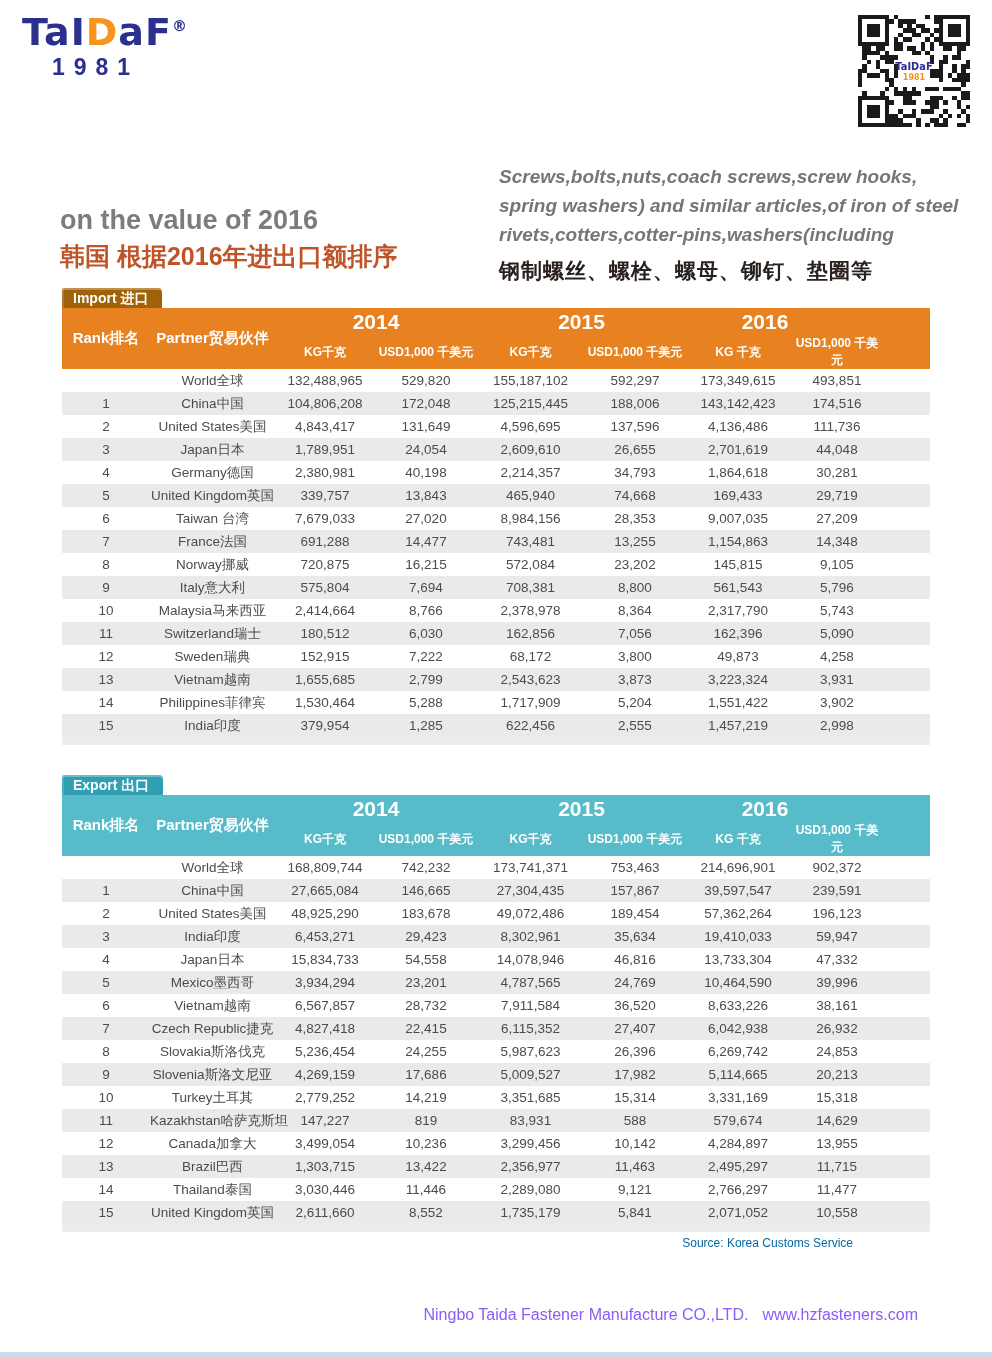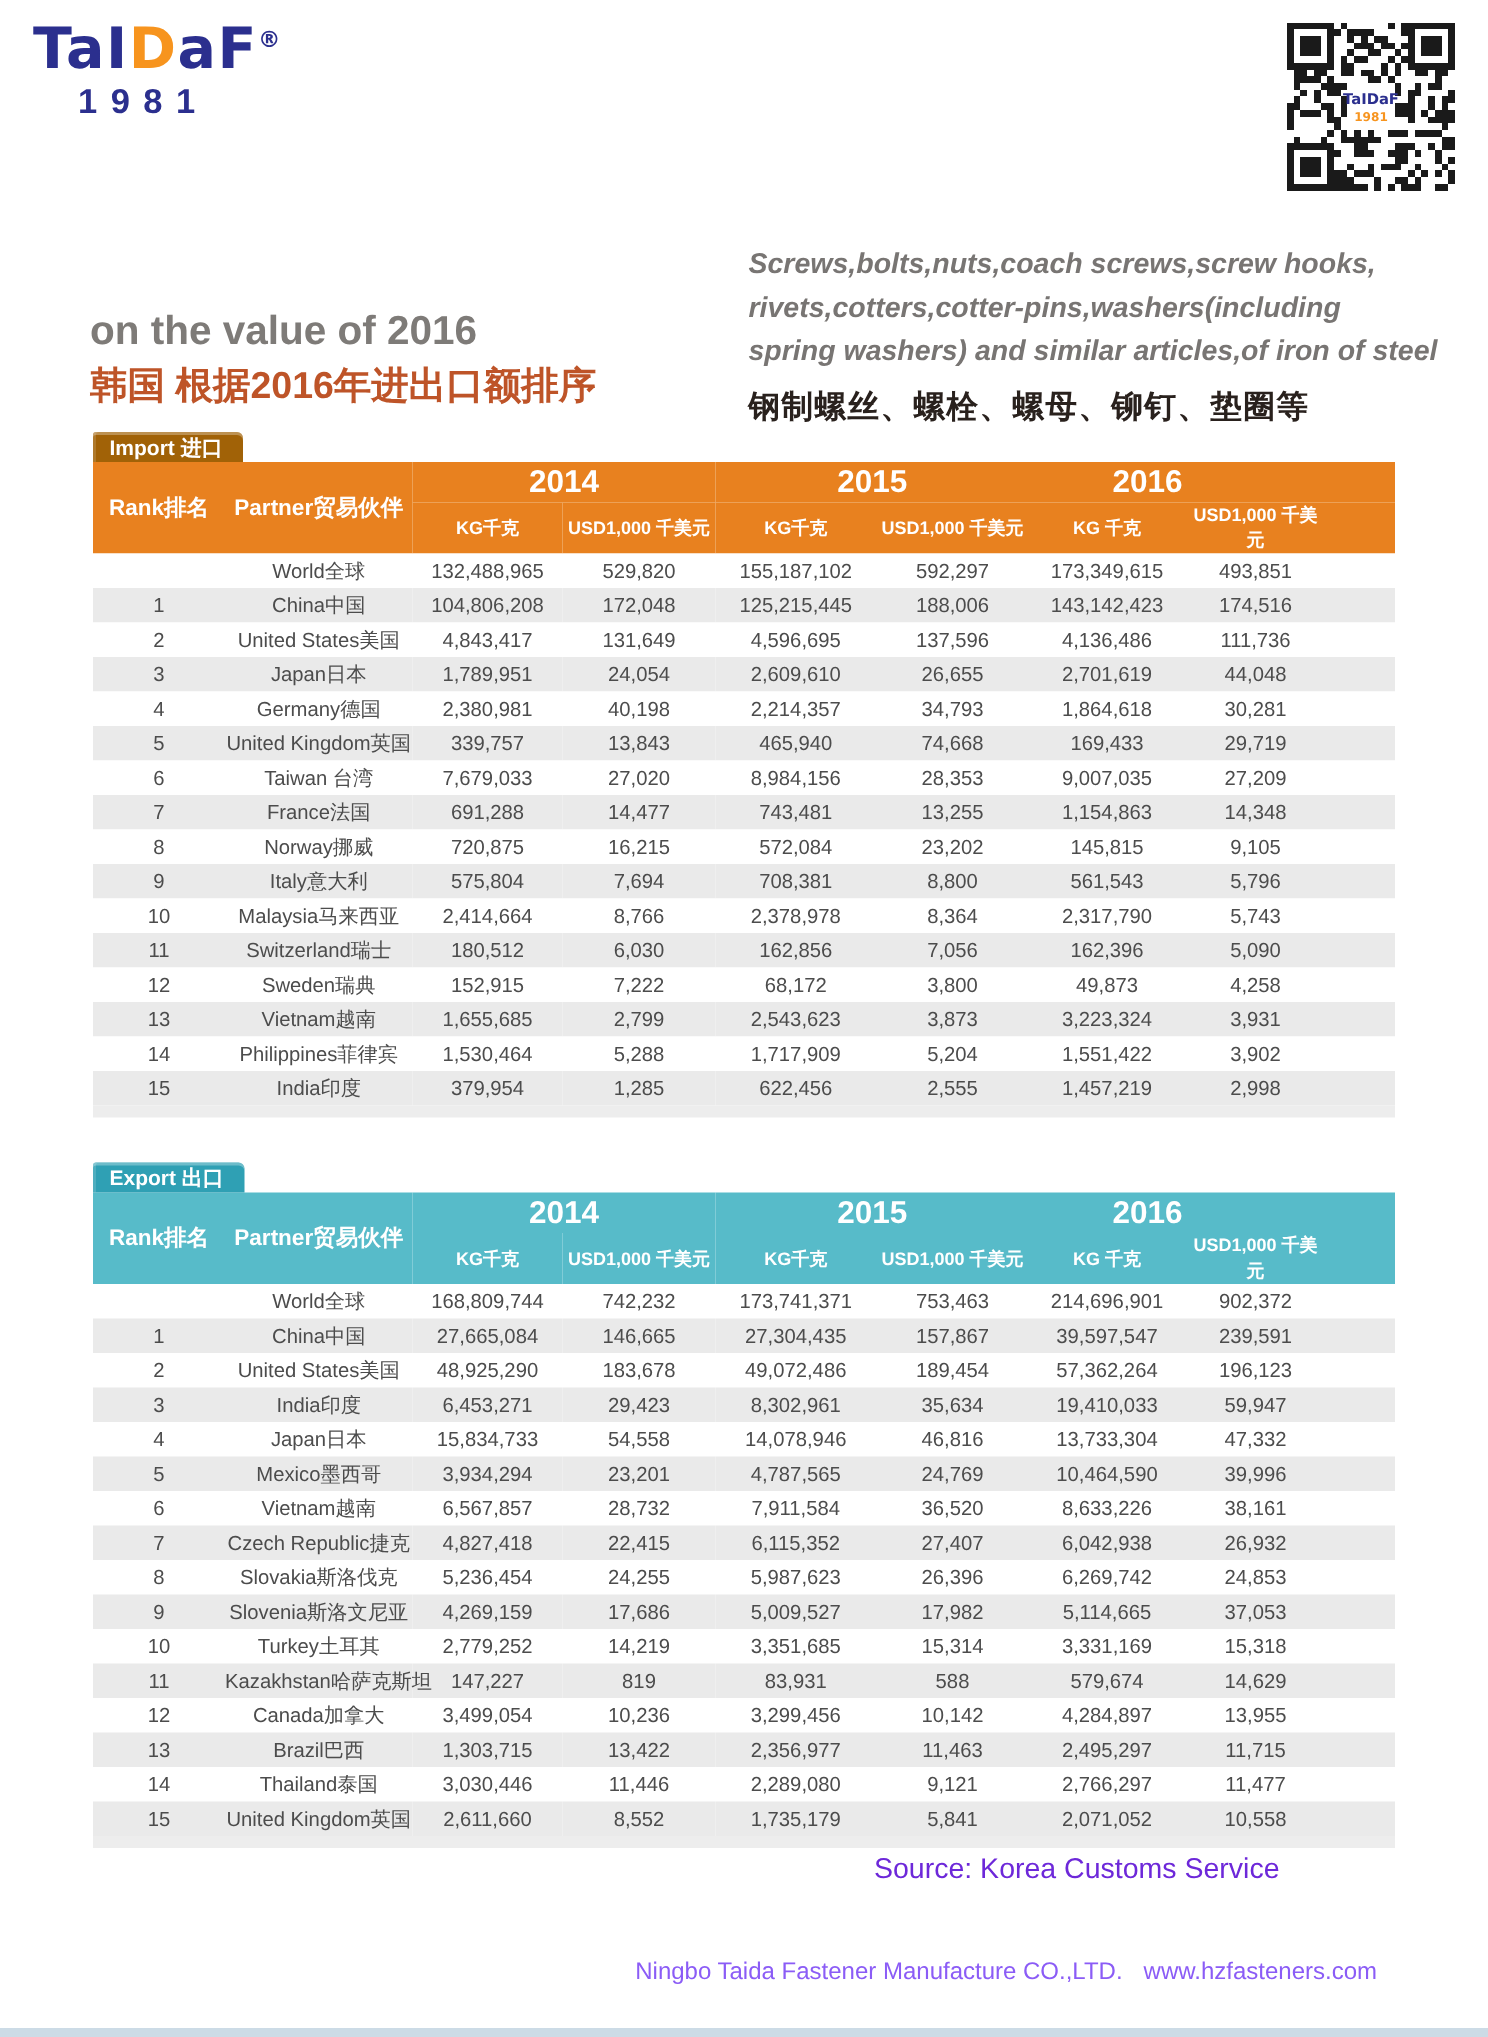--- a/index.html
+++ b/index.html
@@ -48,21 +48,21 @@
   .rank-th{font-size:15px;}
   .partner-th{font-size:15px;}
   .sub-th.usd-last{padding-right:46px;}
   .tbl tbody td{text-align:center;font-size:13.5px;color:#4C4C4C;height:23px;
                 line-height:23px;white-space:nowrap;padding:0;background:#fff;}
   .tbl tbody tr.alt td{background:#EAEAEA;}
   .tbl td.c-last{padding-right:46px;}
   .strip{height:8px;background:#EDEDED;width:868px;}
 
   
-  .source{position:absolute;right:139px;top:1236px;font-size:19px;color:#6d28d9;}
+  .source{position:absolute;right:139px;top:1236px;font-size:12px;color:#0369a1;}
   .footer-line{position:absolute;right:74px;top:1306px;font-size:16px;color:#8b5cf6;}
   .footer-line .url{margin-left:14px;}
   .bottom-bar{position:absolute;left:0;bottom:0;width:992px;height:6px;background:#CCDBE6;}
 </style>
 </head>
 <body>
 
 <div class="page">
 
   <div class="logo">
@@ -276,22 +276,22 @@
         <text x="12.5" y="12.2" font-size="2.2" text-anchor="middle" fill="#2B2F8E" font-family="&quot;DejaVu Sans&quot;,sans-serif" font-weight="700">TaIDaF</text>
         <text x="12.5" y="14.6" font-size="1.8" text-anchor="middle" fill="#F7941E" font-family="&quot;DejaVu Sans&quot;,sans-serif" font-weight="700">1981</text>
       </svg>
   </div>
 
   <div class="title-sub2">on the value of 2016</div>
   <div class="title-zh">韩国 根据2016年进出口额排序</div>
 
   <div class="desc">
     <div class="desc-en">Screws,bolts,nuts,coach screws,screw hooks,</div>
+    <div class="desc-en">spring washers) and similar articles,of iron of steel</div>
     <div class="desc-en">rivets,cotters,cotter-pins,washers(including</div>
-    <div class="desc-en">spring washers) and similar articles,of iron of steel</div>
     <div class="desc-zh">钢制螺丝、螺栓、螺母、铆钉、垫圈等</div>
   </div>
 
   <section class="table-block import">
     <div class="tab">Import 进口</div>
     <table class="tbl">
         <colgroup>
           <col style="width: 88px;">
           <col style="width: 125px;">
           <col style="width: 100px;">
@@ -606,21 +606,21 @@
             <td class="c-last">24,853</td>
           </tr>
           <tr class="alt">
             <td class="c-rank">9</td>
             <td class="c-partner">Slovenia斯洛文尼亚</td>
             <td class="">4,269,159</td>
             <td class="">17,686</td>
             <td class="">5,009,527</td>
             <td class="">17,982</td>
             <td class="">5,114,665</td>
-            <td class="c-last">37,053</td>
+            <td class="c-last">20,213</td>
           </tr>
           <tr>
             <td class="c-rank">10</td>
             <td class="c-partner">Turkey土耳其</td>
             <td class="">2,779,252</td>
             <td class="">14,219</td>
             <td class="">3,351,685</td>
             <td class="">15,314</td>
             <td class="">3,331,169</td>
             <td class="c-last">15,318</td>

